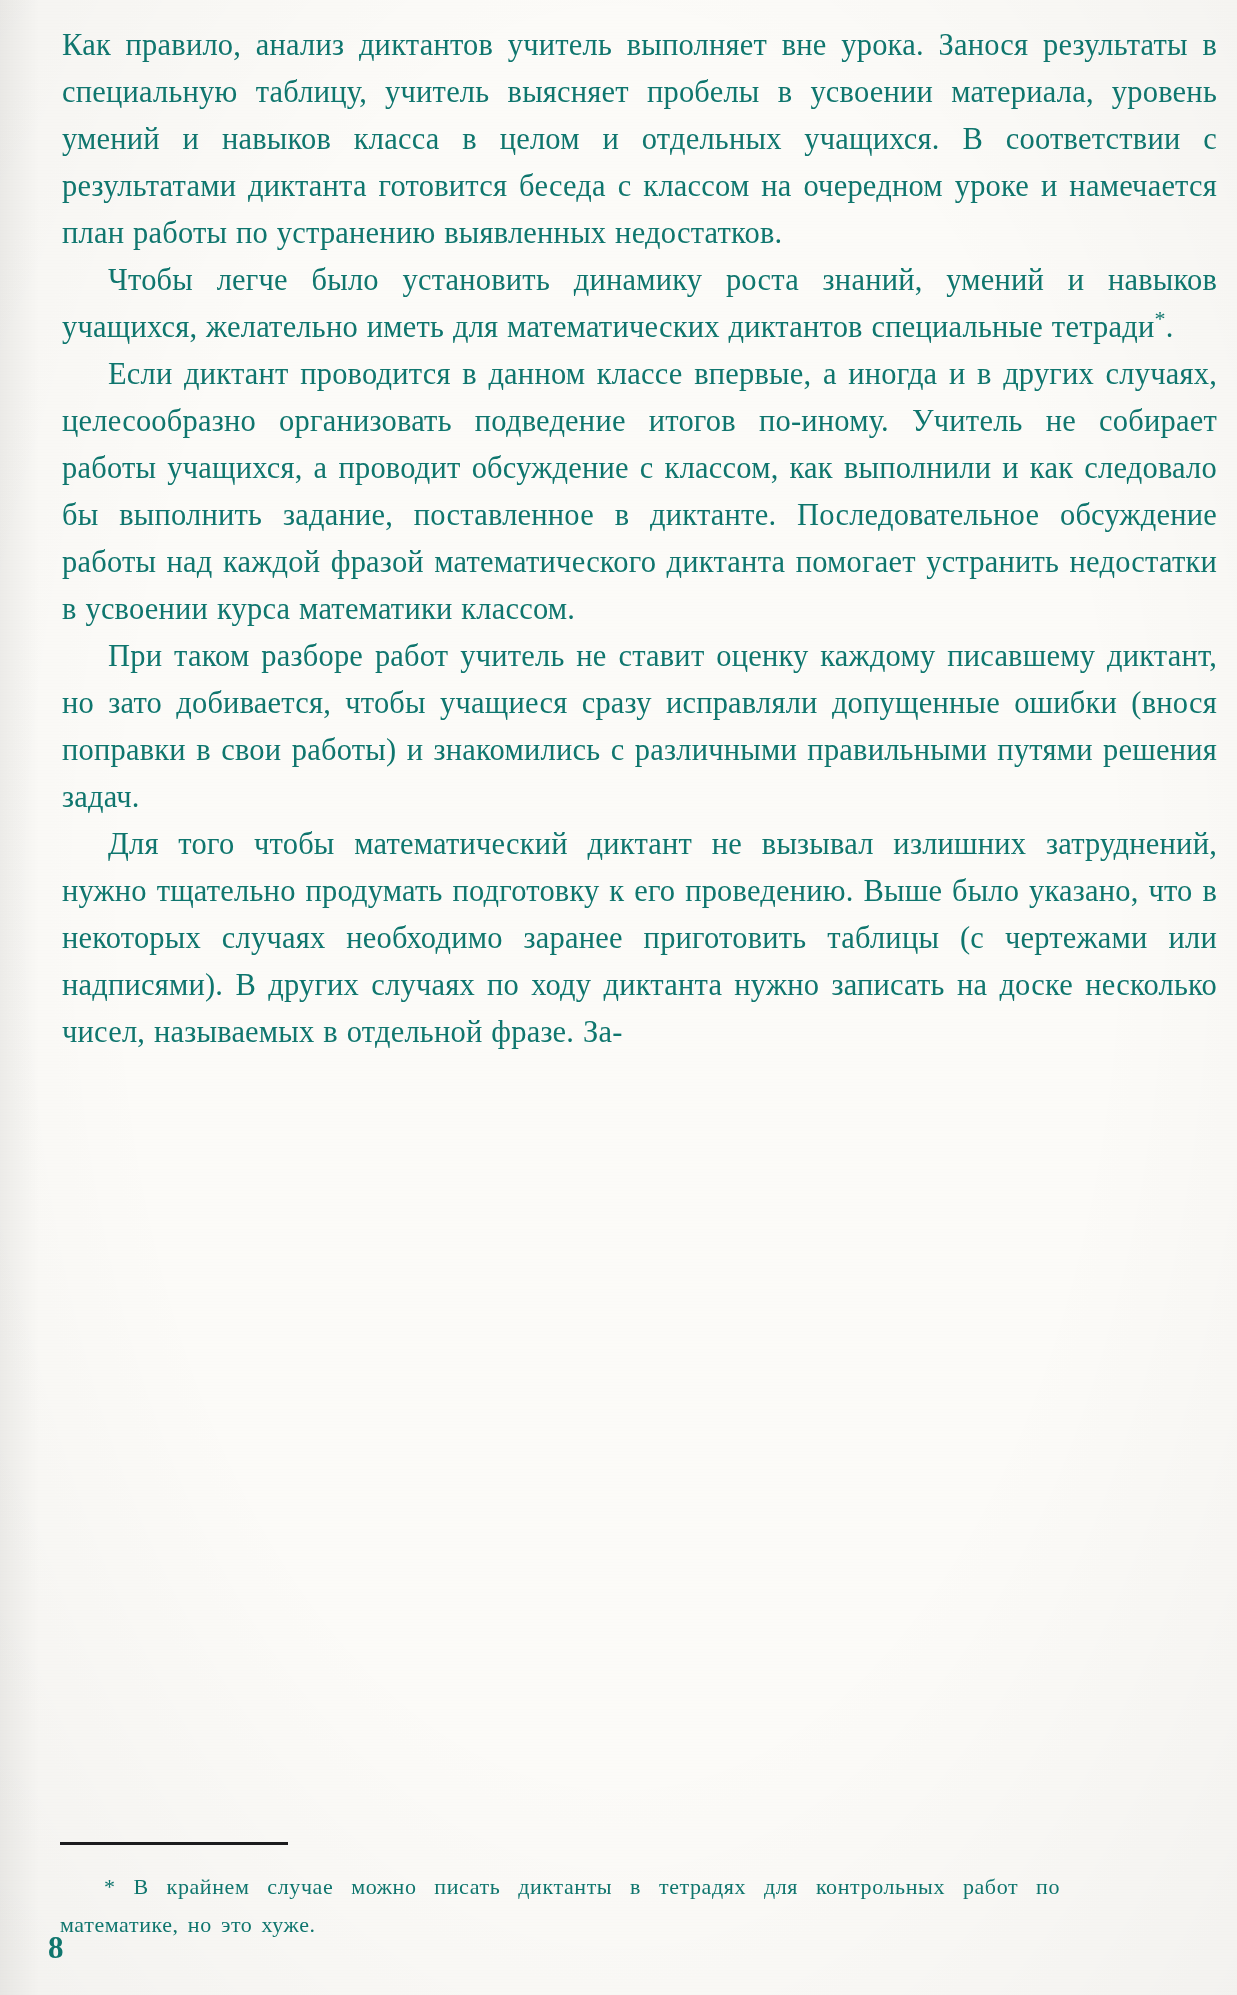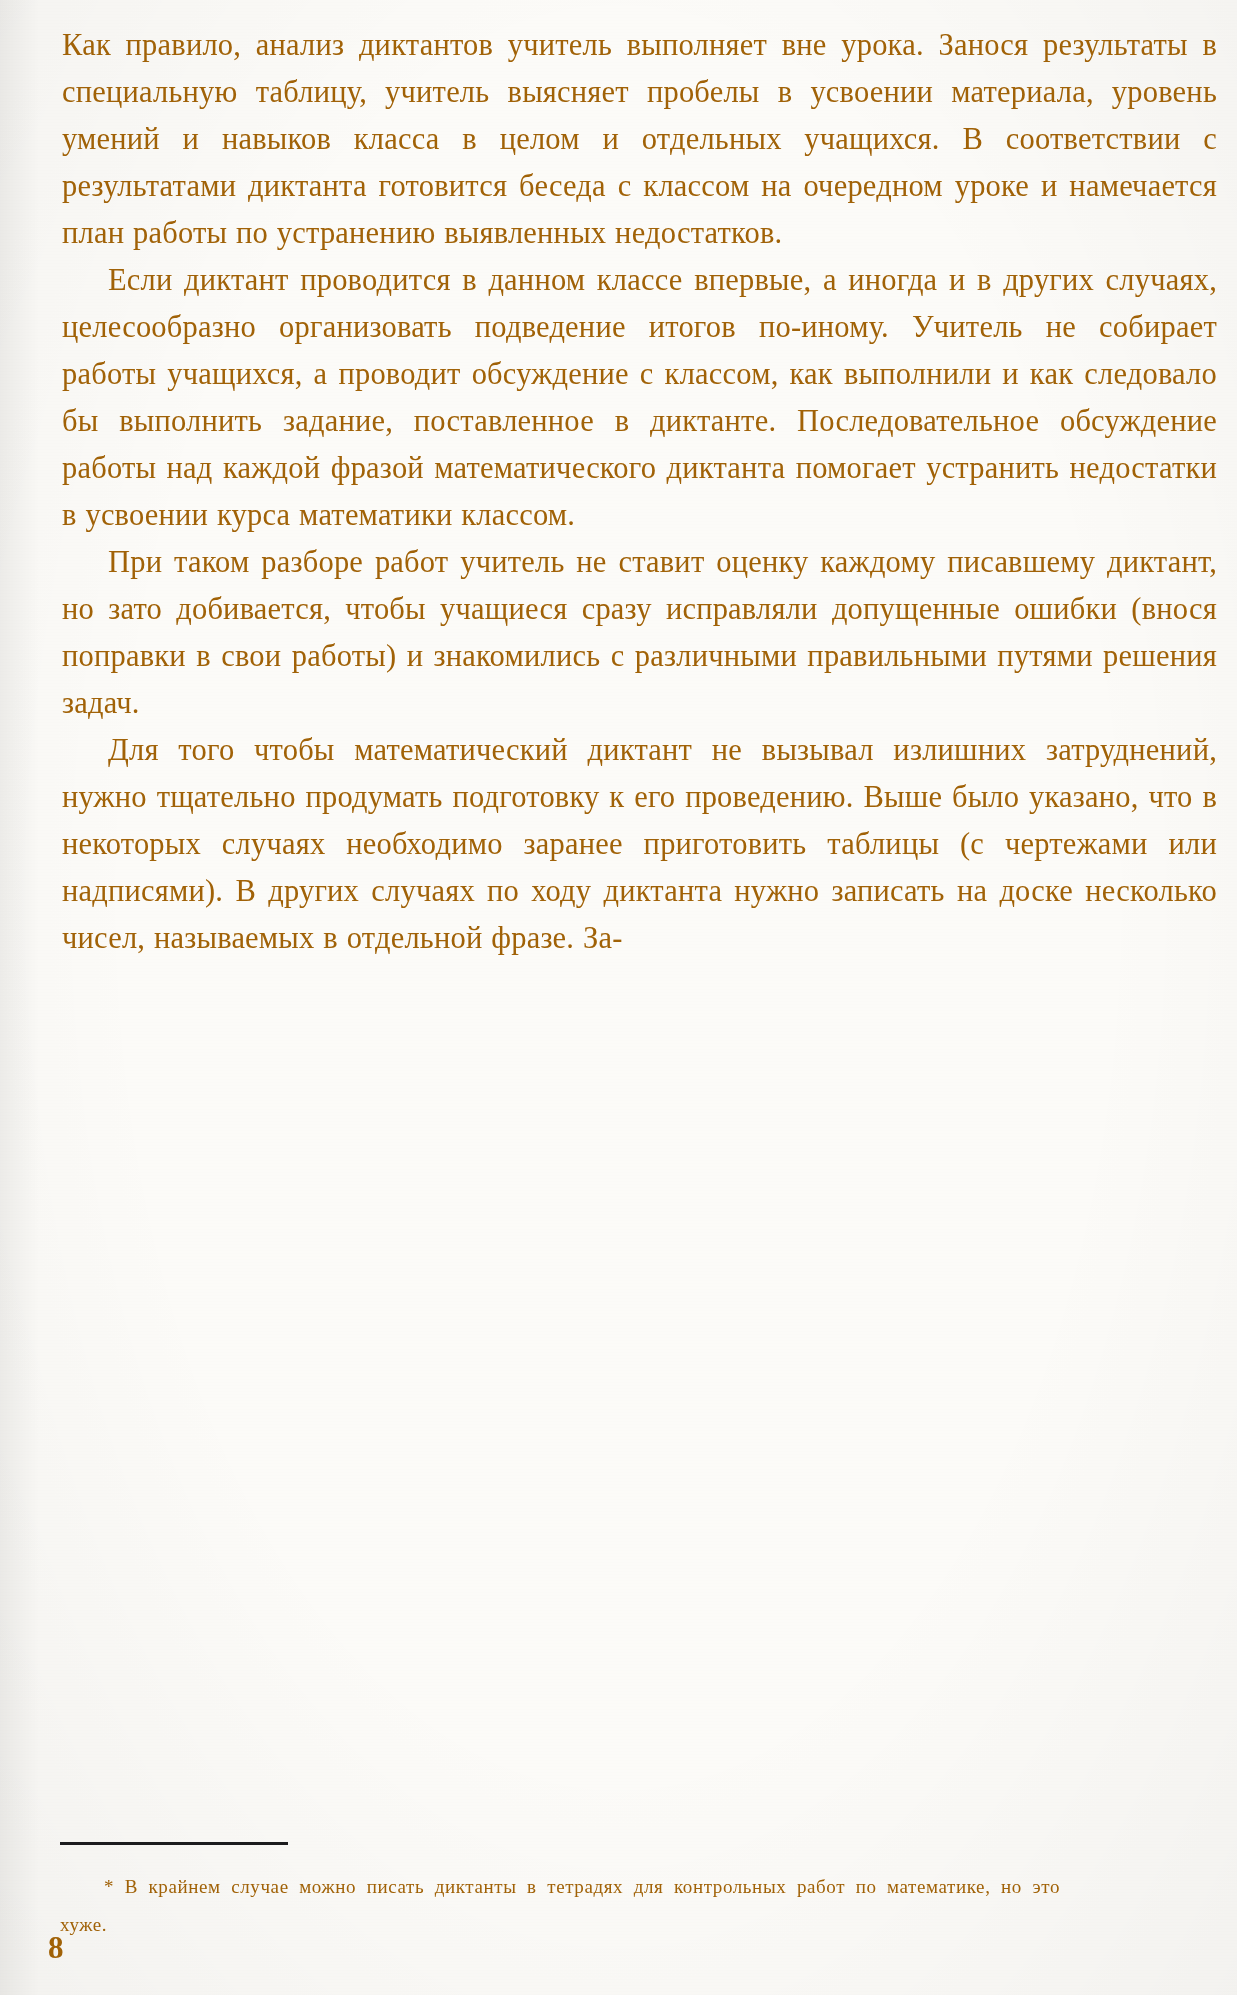--- a/index.html
+++ b/index.html
@@ -7,21 +7,21 @@
     padding: 0;
     background: #ffffff;
   }
   .page {
     position: relative;
     width: 1237px;
     height: 1995px;
     background: #fbfbf9;
     overflow: hidden;
     font-family: "Liberation Serif", "DejaVu Serif", serif;
-    color: #a16207;
+    color: #0f766e;
   }
   .scan {
     position: absolute;
     left: 0; top: 0;
     width: 1237px; height: 1995px;
     
     background:
       radial-gradient(ellipse at 50% 45%, rgba(255,255,255,0.0) 55%, rgba(0,0,0,0.035) 100%),
       linear-gradient(90deg, rgba(0,0,0,0.05) 0px, rgba(0,0,0,0.0) 40px),
       #fcfbf8;
@@ -57,21 +57,21 @@
     top: 1842px;
     width: 228px;
     height: 3px;
     background: #1c1c1e;
   }
   .footnote {
     position: absolute;
     left: 60px;
     top: 1868px;
     width: 1000px;
-    font-size: 19px;
+    font-size: 22px;
     line-height: 38px;
     letter-spacing: 0.6px;
     word-spacing: 3px;
     text-align: justify;
   }
   .footnote p {
     margin: 0;
     text-indent: 44px;
   }
   .page-number {
@@ -93,20 +93,21 @@
   }
 </style>
 </head>
 <body>
 
 <div class="page">
   <div class="scan"></div>
 
   <div class="body-text">
     <p class="first">Как правило, анализ диктантов учитель выполняет вне урока. Занося результаты в специальную таблицу, учитель выясняет пробелы в усвоении материала, уровень умений и навыков класса в целом и отдельных учащихся. В соответствии с результатами диктанта готовится беседа с классом на очередном уроке и намечается план работы по устранению выявленных недостатков.</p>
+    <p><span>Чтобы легче было установить динамику роста знаний, умений и навыков учащихся, желательно иметь для математических диктантов специальные тетради</span><span class="sup-mark">*</span>.</p>
     <p>Если диктант проводится в данном классе впервые, а иногда и в других случаях, целесообразно организовать подведение итогов по-иному. Учитель не собирает работы учащихся, а проводит обсуждение с классом, как выполнили и как следовало бы выполнить задание, поставленное в диктанте. Последовательное обсуждение работы над каждой фразой математического диктанта помогает устранить недостатки в усвоении курса математики классом.</p>
     <p>При таком разборе работ учитель не ставит оценку каждому писавшему диктант, но зато добивается, чтобы учащиеся сразу исправляли допущенные ошибки (внося поправки в свои работы) и знакомились с различными правильными путями решения задач.</p>
     <p>Для того чтобы математический диктант не вызывал излишних затруднений, нужно тщательно продумать подготовку к его проведению. Выше было указано, что в некоторых случаях необходимо заранее приготовить таблицы (с чертежами или надписями). В других случаях по ходу диктанта нужно записать на доске несколько чисел, называемых в отдельной фразе. За-</p>
   </div>
 
   <div class="footnote-rule"></div>
 
   <div class="footnote">
     <p>* В крайнем случае можно писать диктанты в тетрадях для контрольных работ по математике, но это хуже.</p>
   </div>

